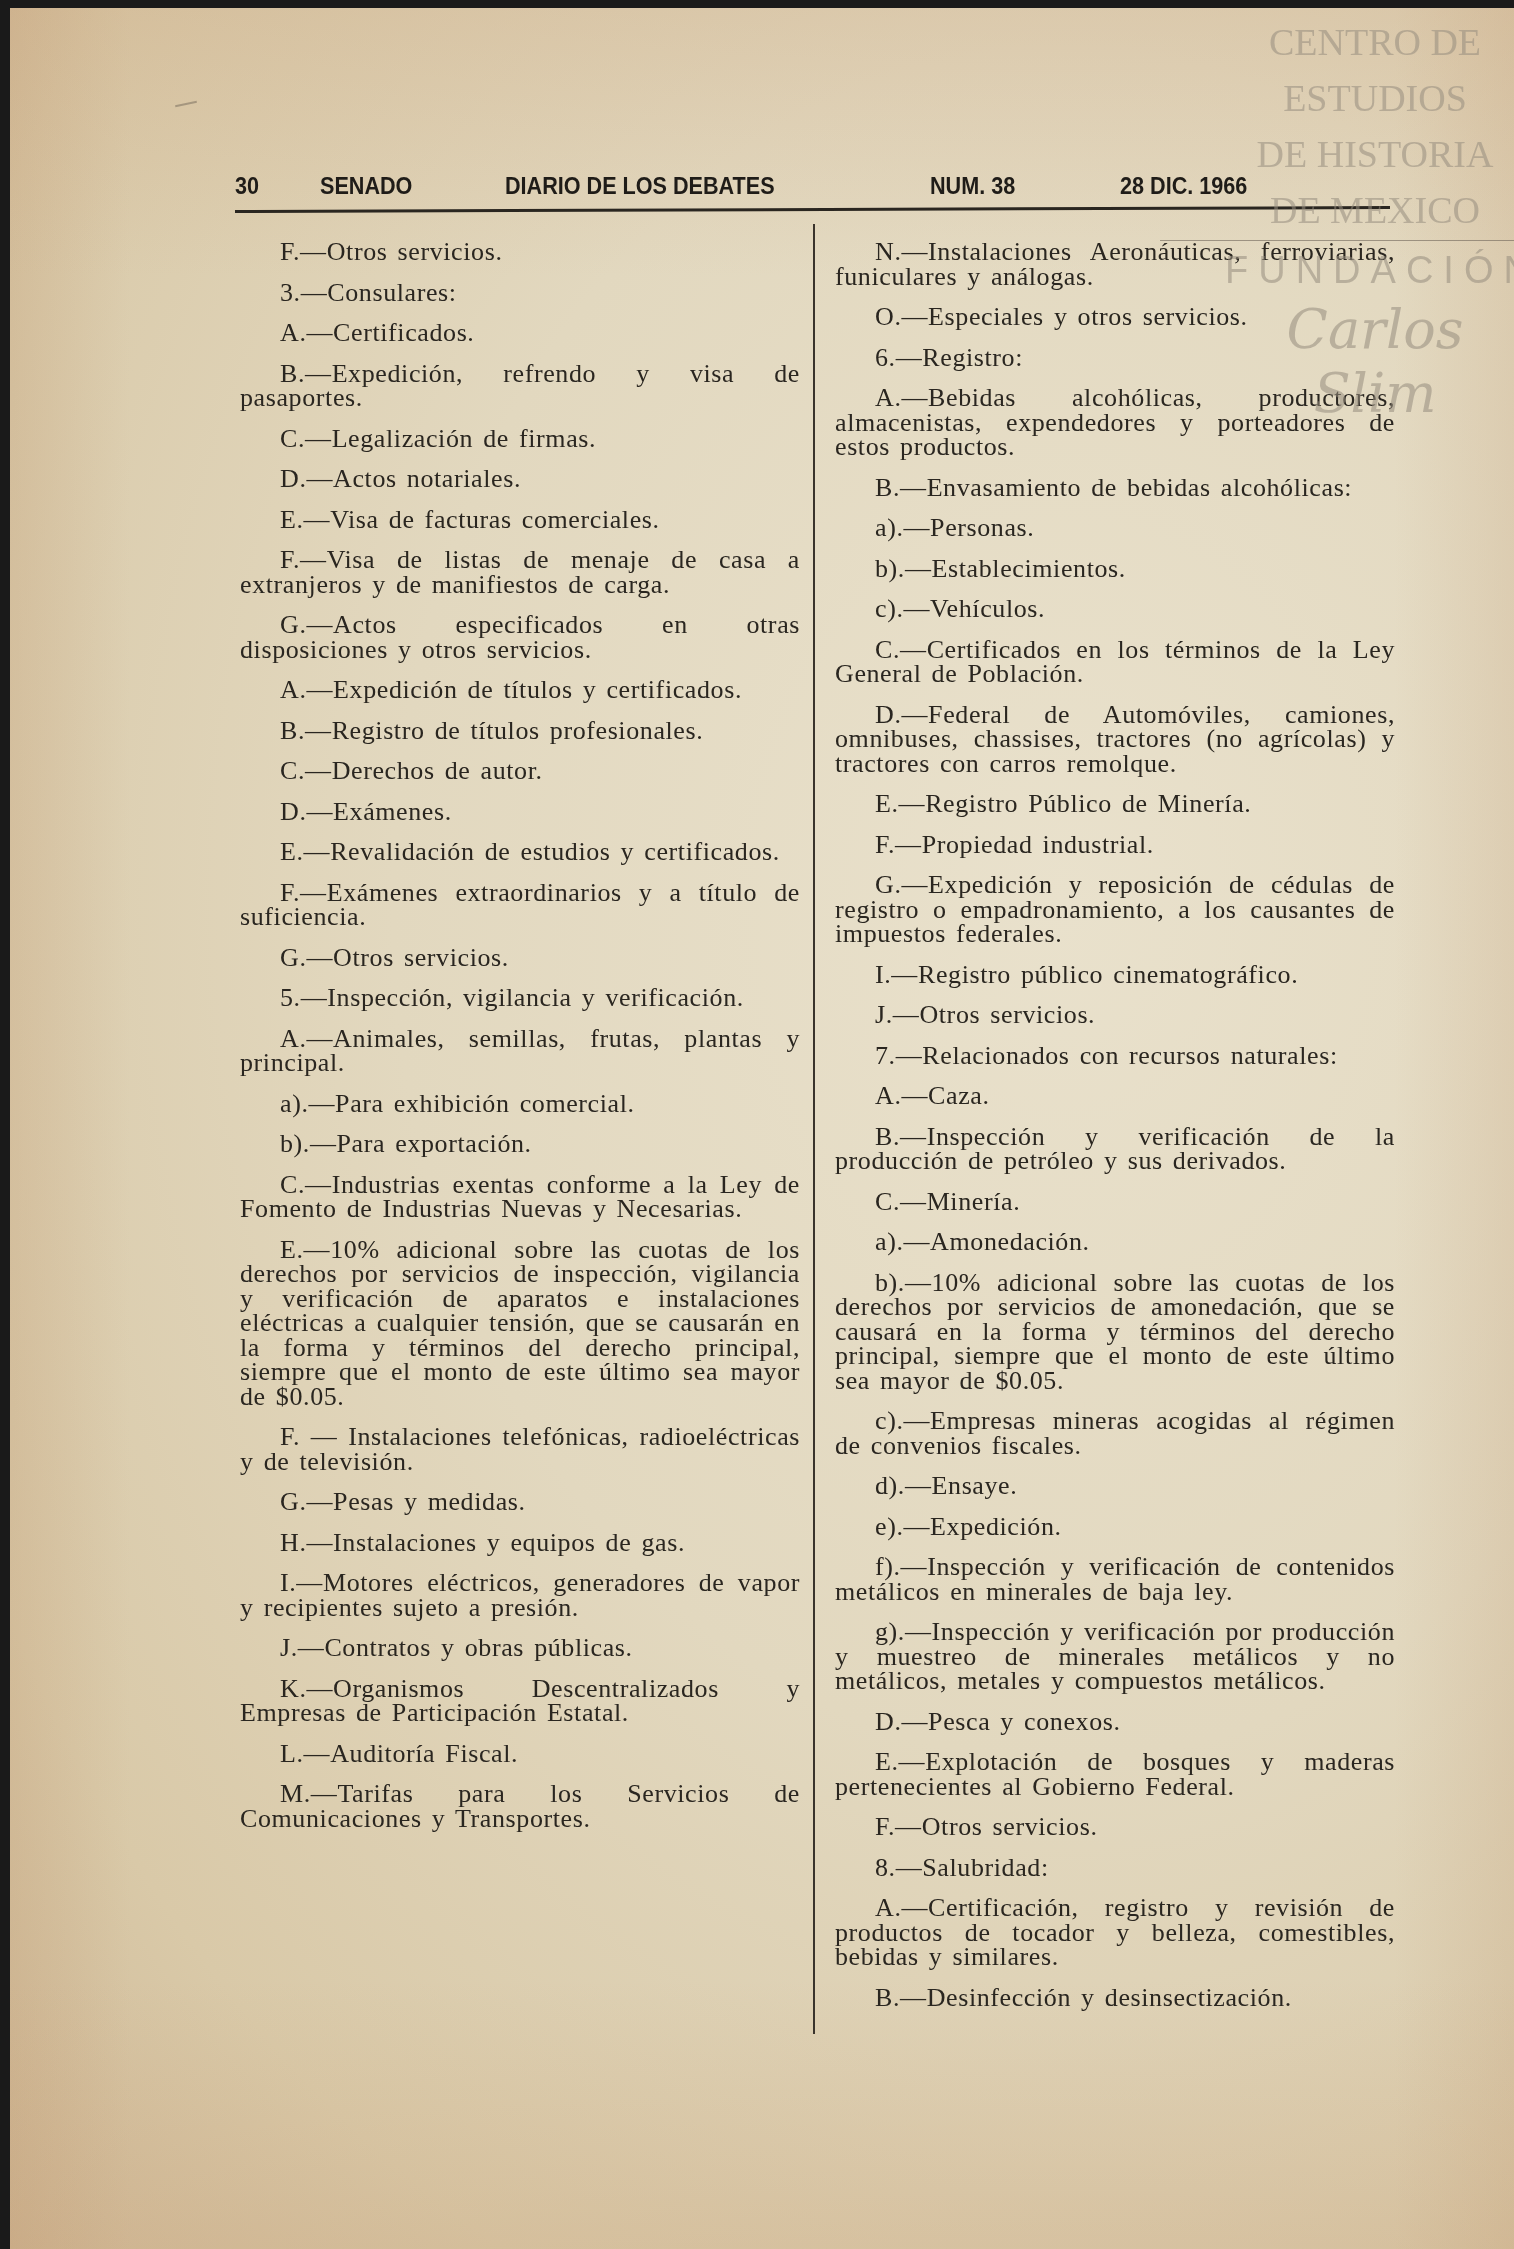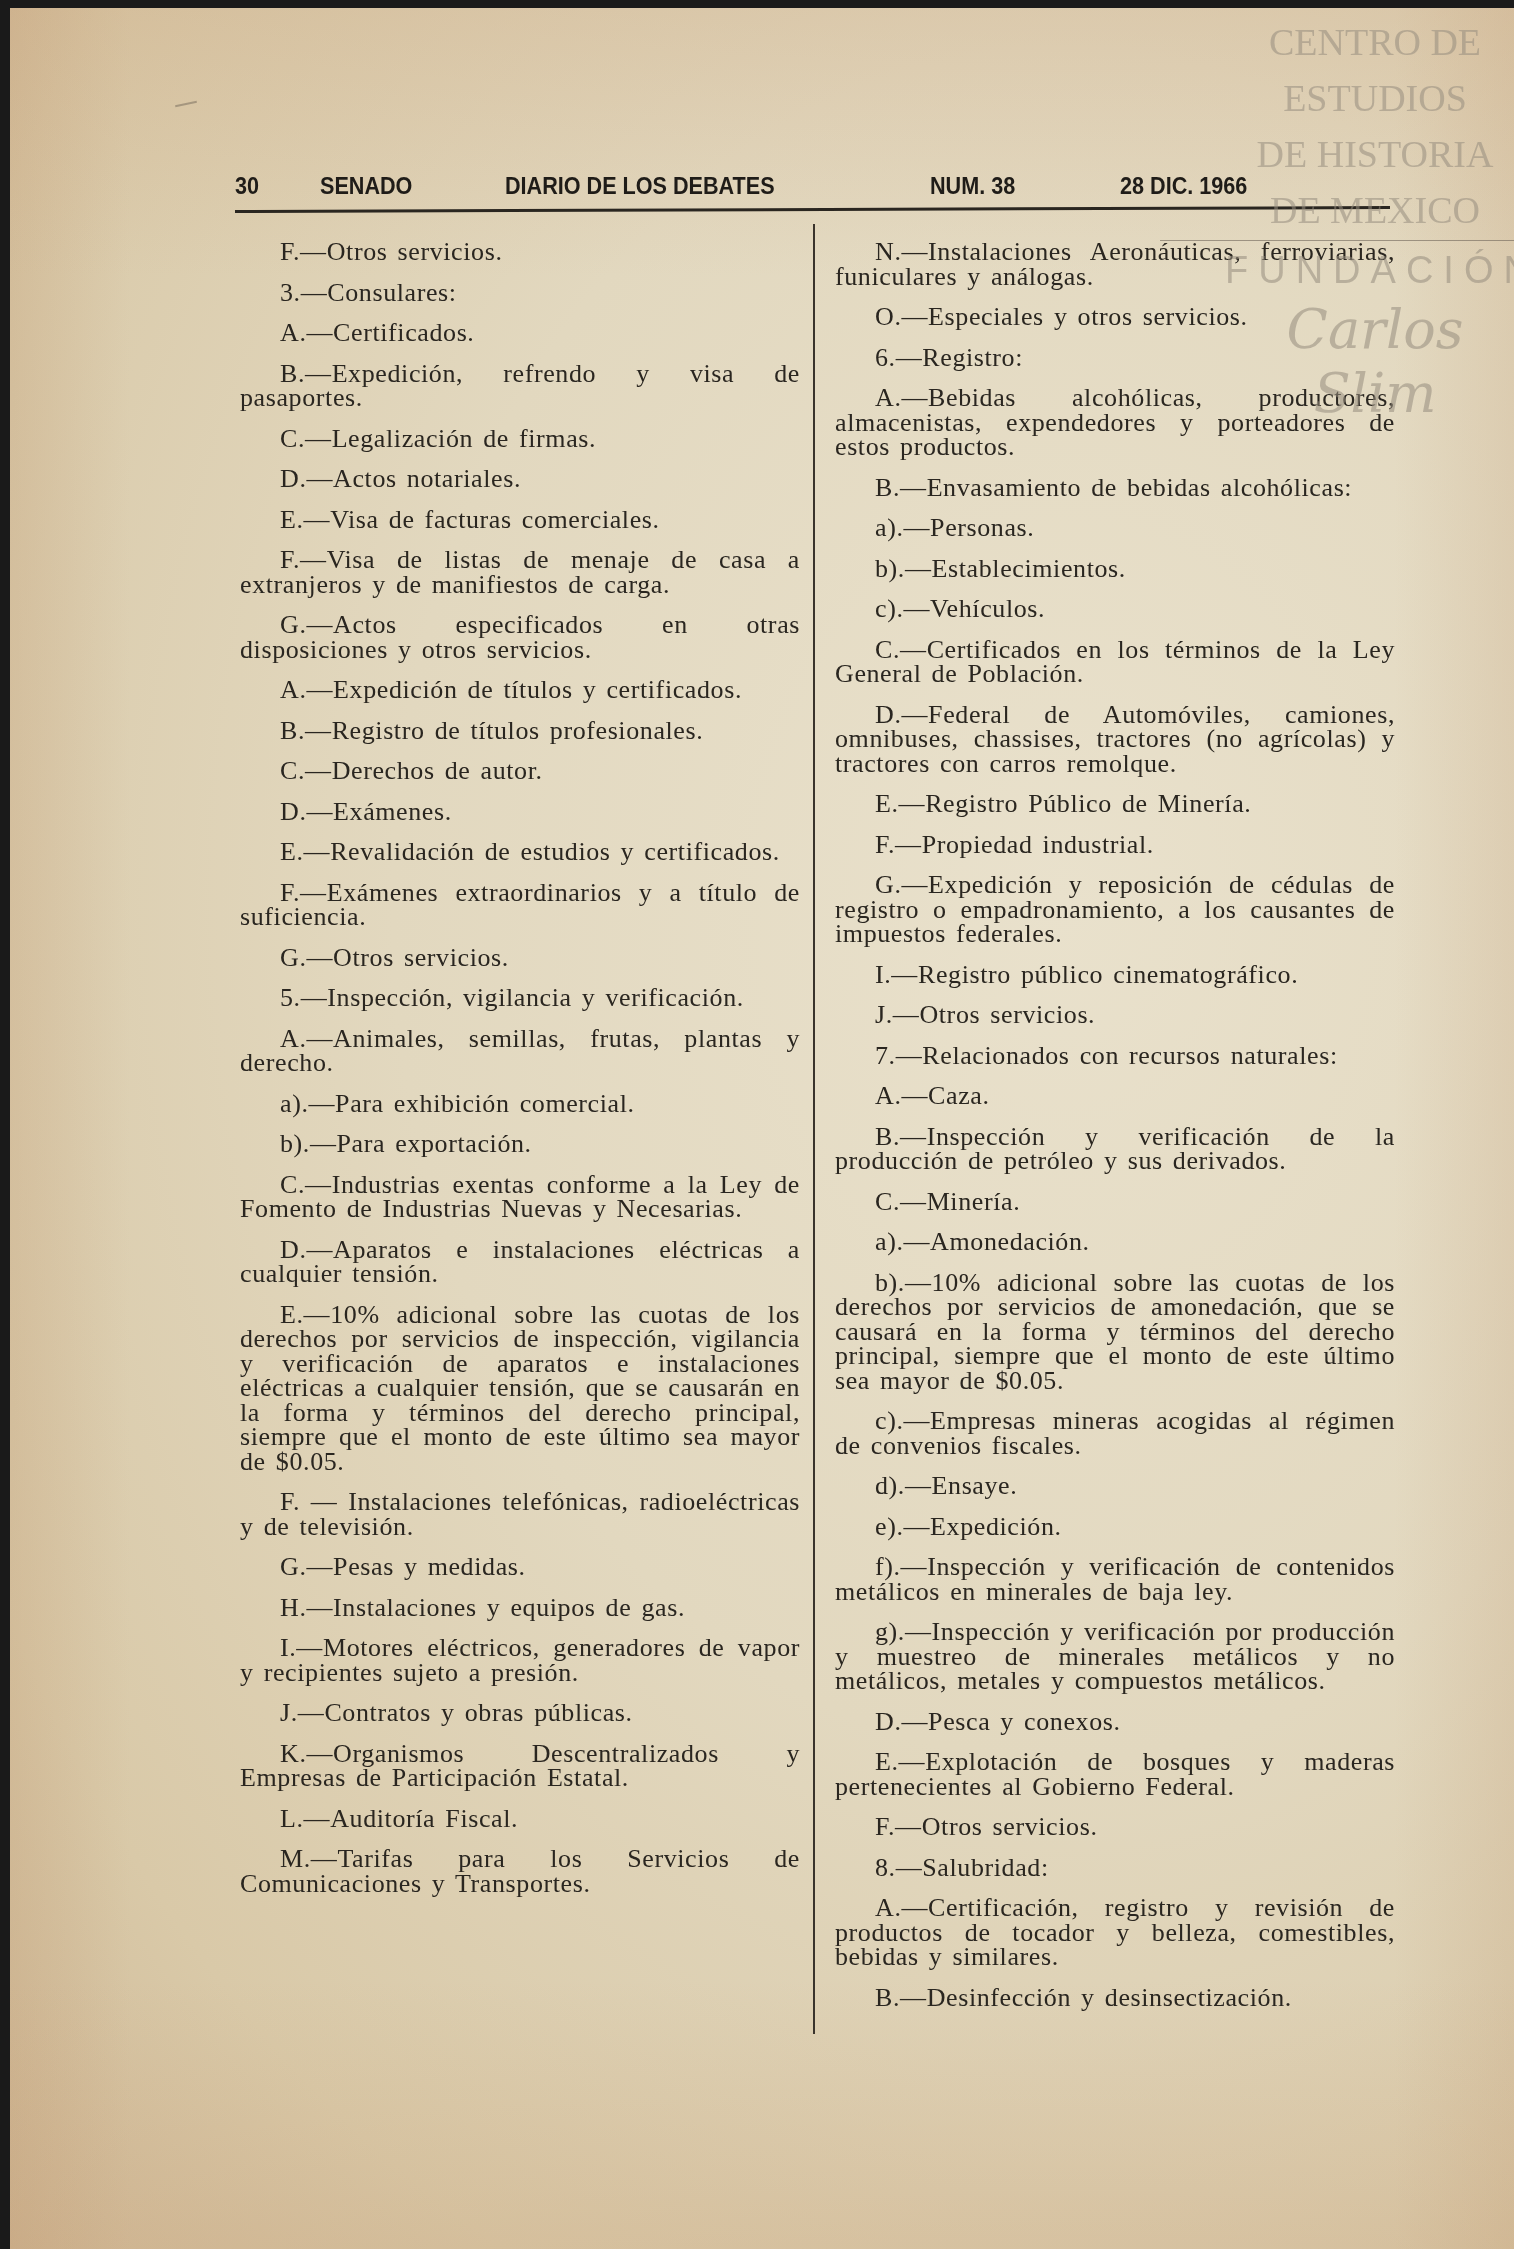--- a/index.html
+++ b/index.html
@@ -84,25 +84,24 @@
       <p>F.—Visa de listas de menaje de casa a extranjeros y de manifiestos de carga.</p>
       <p>G.—Actos especificados en otras disposiciones y otros servicios.</p>
       <p>A.—Expedición de títulos y certificados.</p>
       <p>B.—Registro de títulos profesionales.</p>
       <p>C.—Derechos de autor.</p>
       <p>D.—Exámenes.</p>
       <p>E.—Revalidación de estudios y certificados.</p>
       <p>F.—Exámenes extraordinarios y a título de suficiencia.</p>
       <p>G.—Otros servicios.</p>
       <p>5.—Inspección, vigilancia y verificación.</p>
-      <p>A.—Animales, semillas, frutas, plantas y derecho.</p>
+      <p>A.—Animales, semillas, frutas, plantas y principal.</p>
       <p>a).—Para exhibición comercial.</p>
       <p>b).—Para exportación.</p>
       <p>C.—Industrias exentas conforme a la Ley de Fomento de Industrias Nuevas y Necesarias.</p>
-      <p>D.—Aparatos e instalaciones eléctricas a cualquier tensión.</p>
       <p>E.—10% adicional sobre las cuotas de los derechos por servicios de inspección, vigilancia y verificación de aparatos e instalaciones eléctricas a cualquier tensión, que se causarán en la forma y términos del derecho principal, siempre que el monto de este último sea mayor de $0.05.</p>
       <p>F. — Instalaciones telefónicas, radioeléctricas y de televisión.</p>
       <p>G.—Pesas y medidas.</p>
       <p>H.—Instalaciones y equipos de gas.</p>
       <p>I.—Motores eléctricos, generadores de vapor y recipientes sujeto a presión.</p>
       <p>J.—Contratos y obras públicas.</p>
       <p>K.—Organismos Descentralizados y Empresas de Participación Estatal.</p>
       <p>L.—Auditoría Fiscal.</p>
       <p>M.—Tarifas para los Servicios de Comunicaciones y Transportes.</p>
     </div>

